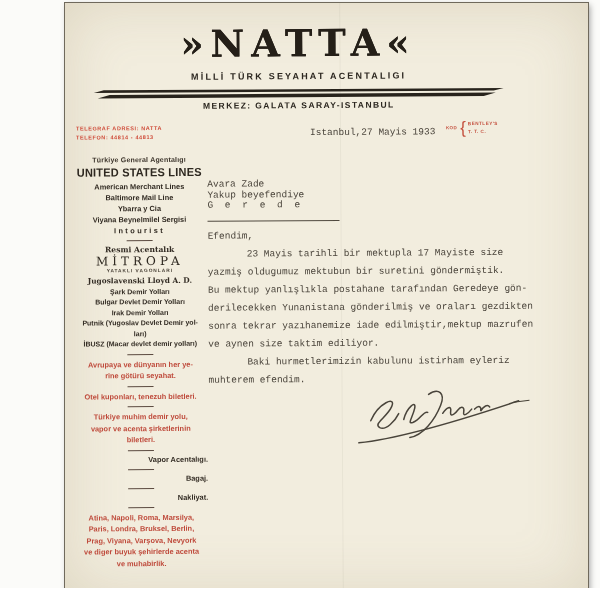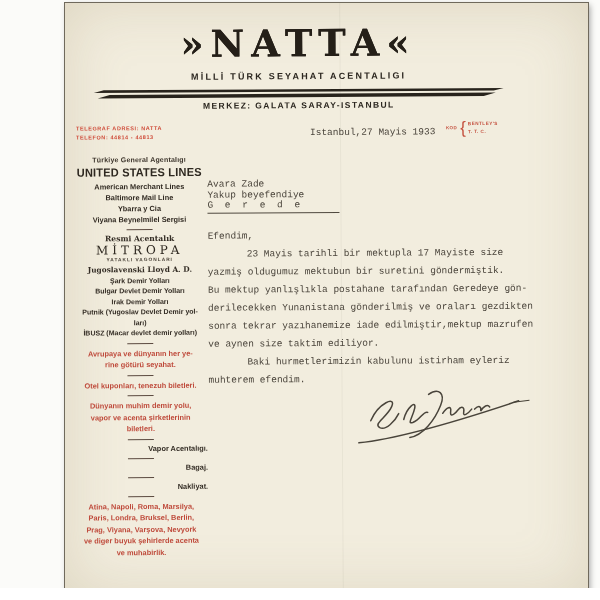--- a/index.html
+++ b/index.html
@@ -42,21 +42,21 @@
   .sb-yatakli{font-size:4.8px;letter-spacing:1px;font-weight:700;color:#4a4238;margin-bottom:3px;}
   .sb-rail{font-size:7px;font-weight:700;color:#332c24;line-height:10.5px;}
   .sb-rail.serif{font-family:"DejaVu Serif",serif;font-weight:700;font-size:7.4px;}
   .sb-red{font-size:7.4px;font-weight:700;color:#bf4b3c;line-height:11.5px;}
   .sb-dark{font-size:7.4px;font-weight:700;color:#332c24;line-height:10px;text-align:right;}
 
   
   .tw{font-family:"Liberation Mono",monospace;color:#4b453c;}
   .recipient{position:absolute;left:143px;top:176px;font-size:9.5px;line-height:10.5px;}
   .recipient .city{display:inline-block;letter-spacing:3px;border-bottom:1px solid #50493f;
-                   min-width:132px;padding-bottom:1px;}
+                   min-width:132px;padding-bottom:9px;}
   .letterbody{position:absolute;left:143px;top:227px;width:392px;font-size:9.5px;}
   .letterbody .line{height:18px;white-space:pre;}
   .letterbody .indent{padding-left:39px;}
 
   
   .signature{position:absolute;left:283px;top:376px;}
   .sig-dash{position:absolute;left:448px;top:399px;width:16px;height:2px;background:#45403600;
             border-top:1.6px solid #45403６;}
   .sig-dash{border-top:1.6px solid #454036;transform:rotate(-7deg);}
 </style>
@@ -94,38 +94,39 @@
         </span>
       </div>
 
       <aside class="sidebar">
         <div class="sb-agency">Türkiye General Agentalıgı</div>
         <div class="sb-usl">UNITED STATES LINES</div>
         <div class="sb-line">American Merchant Lines</div>
         <div class="sb-line">Baltimore Mail Line</div>
         <div class="sb-line">Ybarra y Cia</div>
         <div class="sb-line">Viyana Beynelmilel Sergisi</div>
+        <div class="sb-line sb-intourist">Intourist</div>
         <div class="sb-rule"></div>
         <div class="sb-resmi">Resmi Acentalık</div>
         <div class="sb-mitropa">MİTROPA</div>
         <div class="sb-yatakli">YATAKLI VAGONLARI</div>
         <div class="sb-rail serif">Jugoslavenski Lloyd A. D.</div>
         <div class="sb-rail">Şark Demir Yolları</div>
         <div class="sb-rail">Bulgar Devlet Demir Yolları</div>
         <div class="sb-rail">Irak Demir Yolları</div>
         <div class="sb-rail">Putnik (Yugoslav Devlet Demir yol-</div>
         <div class="sb-rail">ları)</div>
         <div class="sb-rail">İBUSZ (Macar devlet demir yolları)</div>
         <div class="sb-rule"></div>
         <div class="sb-red">Avrupaya ve dünyanın her ye-</div>
         <div class="sb-red">rine götürü seyahat.</div>
         <div class="sb-rule"></div>
         <div class="sb-red">Otel kuponları, tenezuh biletleri.</div>
         <div class="sb-rule"></div>
-        <div class="sb-red">Dünyanın muhim demir yolu,</div>
+        <div class="sb-red">Türkiye muhim demir yolu,</div>
         <div class="sb-red">vapor ve acenta şirketlerinin</div>
         <div class="sb-red">biletleri.</div>
         <div class="sb-rule"></div>
         <div class="sb-dark">Vapor Acentalıgı.</div>
         <div class="sb-rule"></div>
         <div class="sb-dark">Bagaj.</div>
         <div class="sb-rule"></div>
         <div class="sb-dark">Nakliyat.</div>
         <div class="sb-rule"></div>
         <div class="sb-red">Atina, Napoli, Roma, Marsilya,</div>

